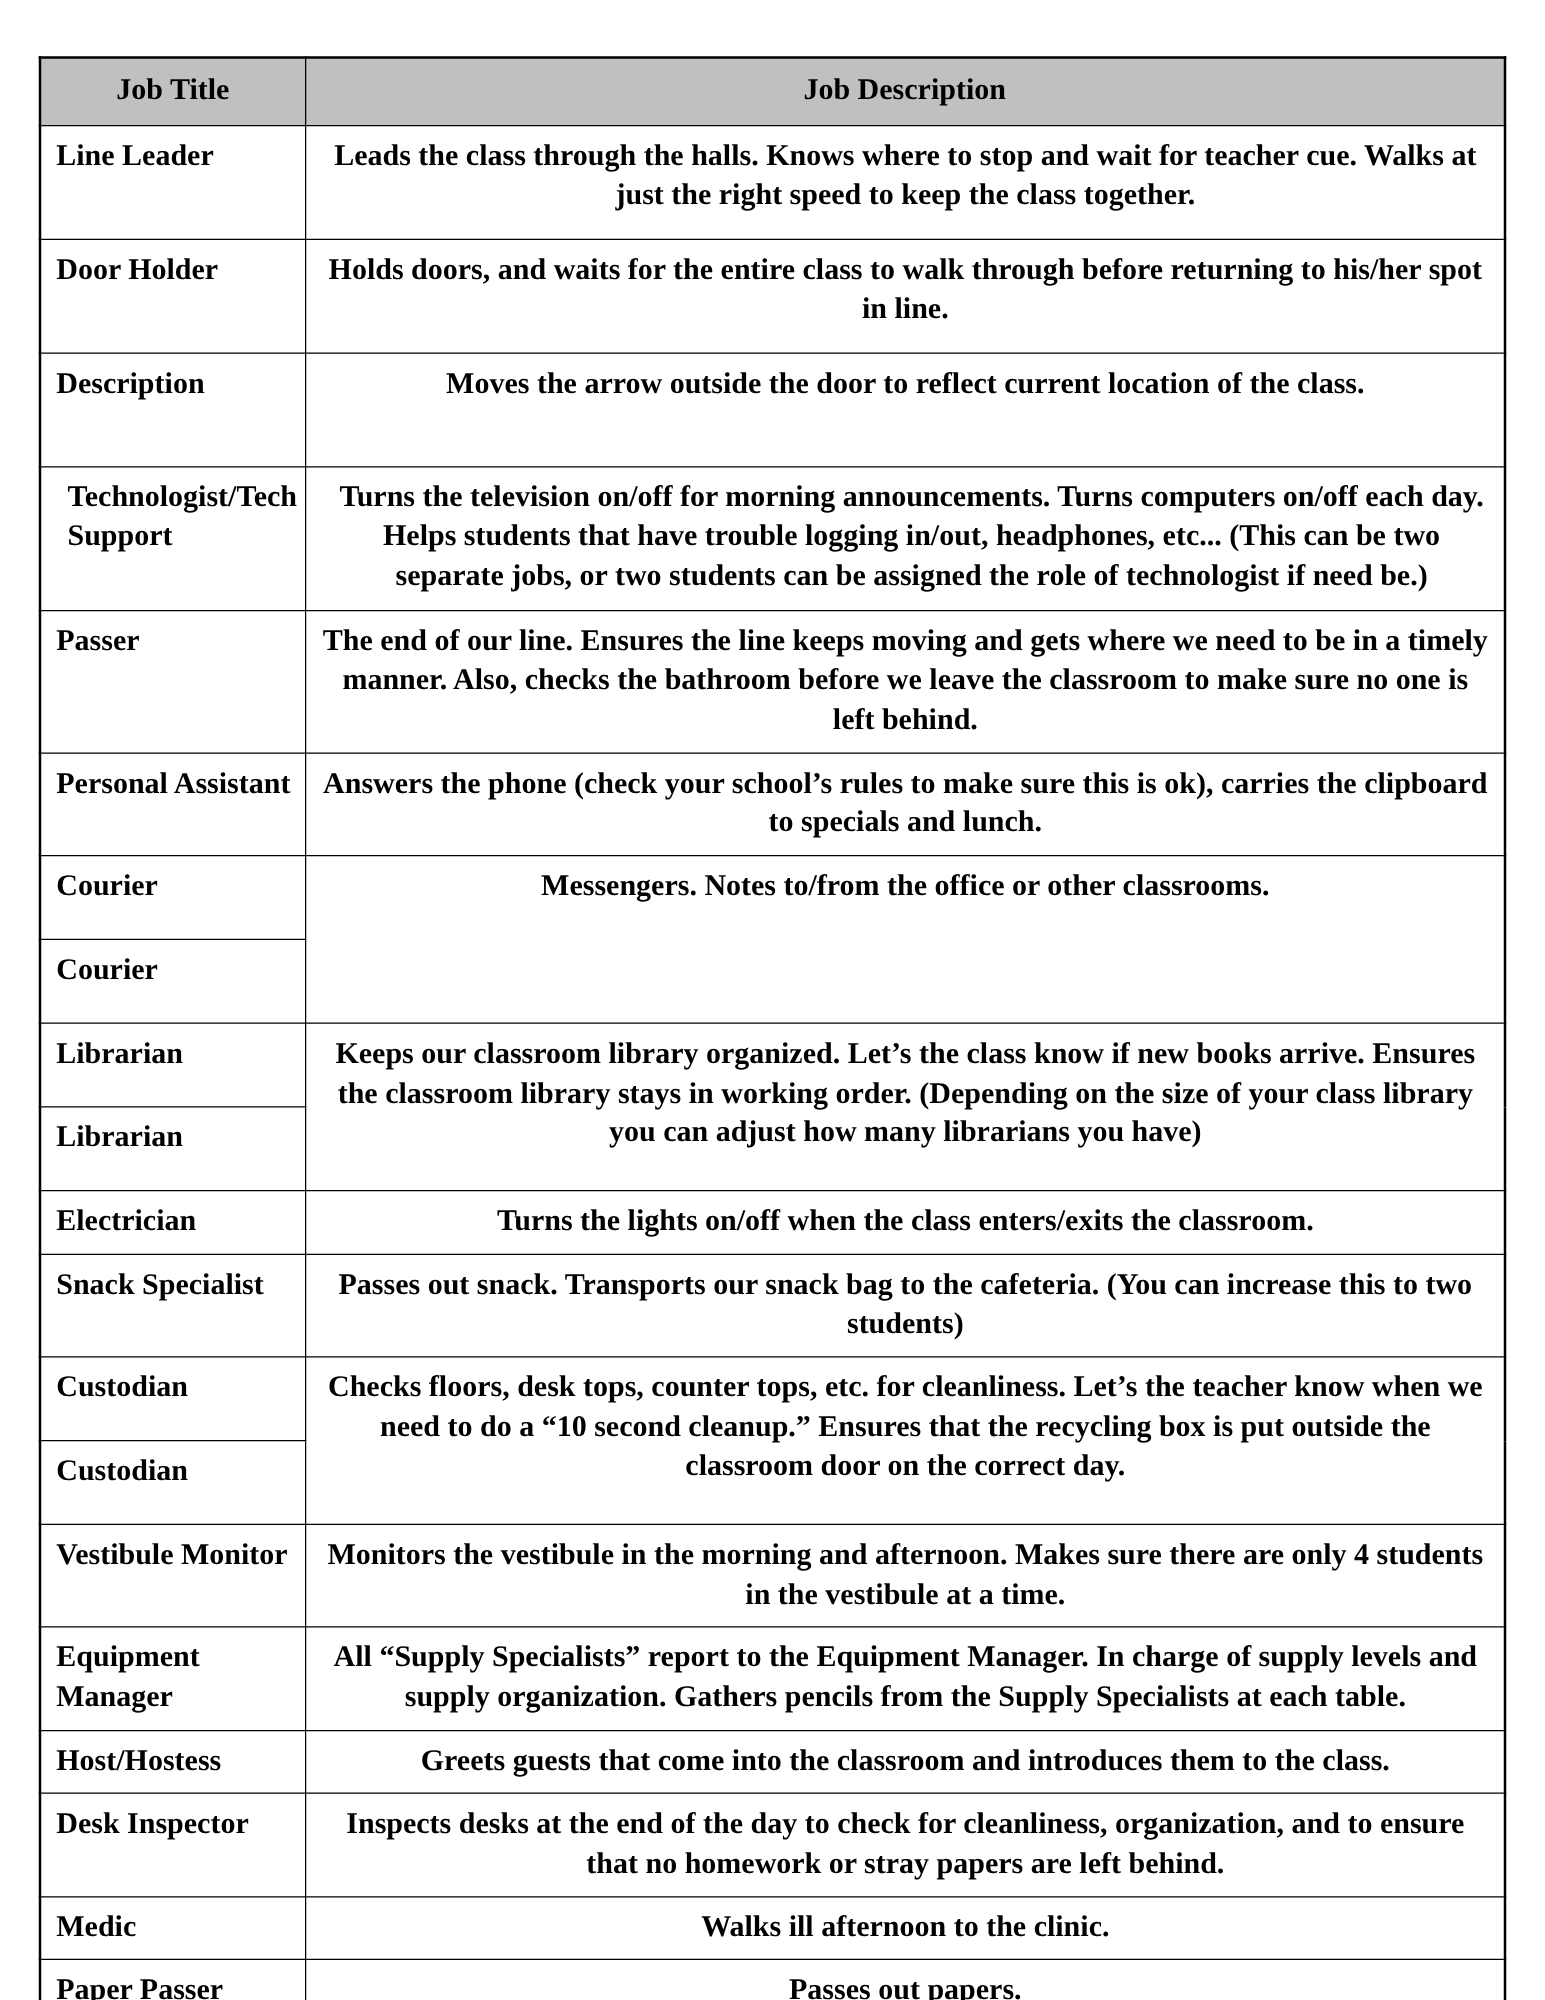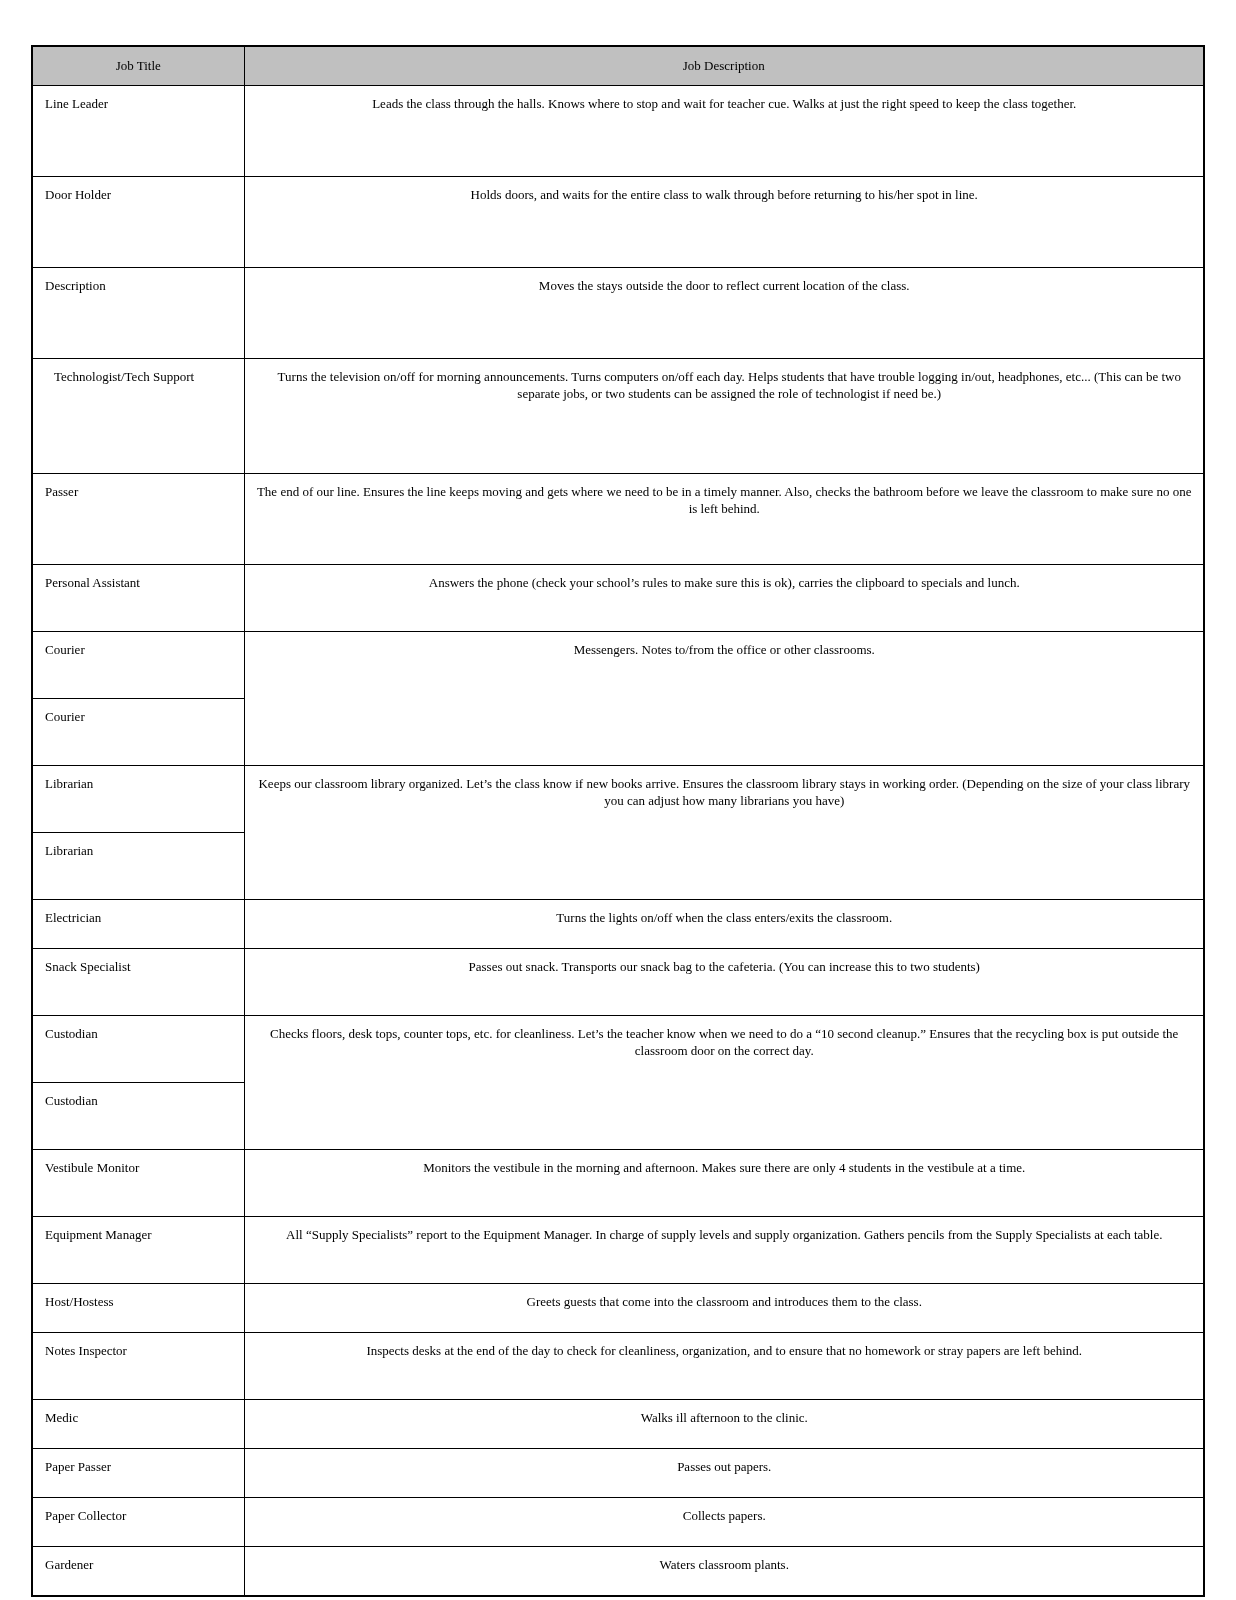--- a/index.html
+++ b/index.html
@@ -27,22 +27,22 @@
     border-collapse: collapse;
     table-layout: fixed;
     border: 2px solid #000000;
   }
   table.jobs col.c-title { width: 212px; }
   table.jobs col.c-desc  { width: 960px; }
 
   table.jobs th, table.jobs td {
     border: 1.6px solid #000000;
     vertical-align: top;
-    font-weight: normal;
-    font-size: 13px;
+    font-weight: bold;
+    font-size: 24px;
     line-height: 1.32;
   }
   thead th {
     background: #c0c0c0;
     text-align: center;
     padding: 10px 6px 11px 6px;
     font-size: 19.5px;
     vertical-align: middle;
   }
   td.title-cell {
@@ -78,21 +78,21 @@
         <tr class="h-lg">
           <td class="title-cell">Line Leader</td>
           <td class="desc-cell">Leads the class through the halls. Knows where to stop and wait for teacher cue. Walks at just the right speed to keep the class together.</td>
         </tr>
         <tr class="h-lg">
           <td class="title-cell">Door Holder</td>
           <td class="desc-cell">Holds doors, and waits for the entire class to walk through before returning to his/her spot in line.</td>
         </tr>
         <tr class="h-lg">
           <td class="title-cell">Description</td>
-          <td class="desc-cell">Moves the stays outside the door to reflect current location of the class.</td>
+          <td class="desc-cell">Moves the arrow outside the door to reflect current location of the class.</td>
         </tr>
         <tr class="h-xl">
           <td class="title-cell">Technologist/Tech Support</td>
           <td class="desc-cell">Turns the television on/off for morning announcements. Turns computers on/off each day. Helps students that have trouble logging in/out, headphones, etc... (This can be two separate jobs, or two students can be assigned the role of technologist if need be.)</td>
         </tr>
         <tr class="h-lg">
           <td class="title-cell">Passer</td>
           <td class="desc-cell">The end of our line. Ensures the line keeps moving and gets where we need to be in a timely manner. Also, checks the bathroom before we leave the classroom to make sure no one is left behind.</td>
         </tr>
         <tr class="h-md">
@@ -134,21 +134,21 @@
         </tr>
         <tr class="h-md">
           <td class="title-cell">Equipment Manager</td>
           <td class="desc-cell">All “Supply Specialists” report to the Equipment Manager. In charge of supply levels and supply organization. Gathers pencils from the Supply Specialists at each table.</td>
         </tr>
         <tr class="h-sm">
           <td class="title-cell">Host/Hostess</td>
           <td class="desc-cell">Greets guests that come into the classroom and introduces them to the class.</td>
         </tr>
         <tr class="h-md">
-          <td class="title-cell">Notes Inspector</td>
+          <td class="title-cell">Desk Inspector</td>
           <td class="desc-cell">Inspects desks at the end of the day to check for cleanliness, organization, and to ensure that no homework or stray papers are left behind.</td>
         </tr>
         <tr class="h-sm">
           <td class="title-cell">Medic</td>
           <td class="desc-cell">Walks ill afternoon to the clinic.</td>
         </tr>
         <tr class="h-sm">
           <td class="title-cell">Paper Passer</td>
           <td class="desc-cell">Passes out papers.</td>
         </tr>

